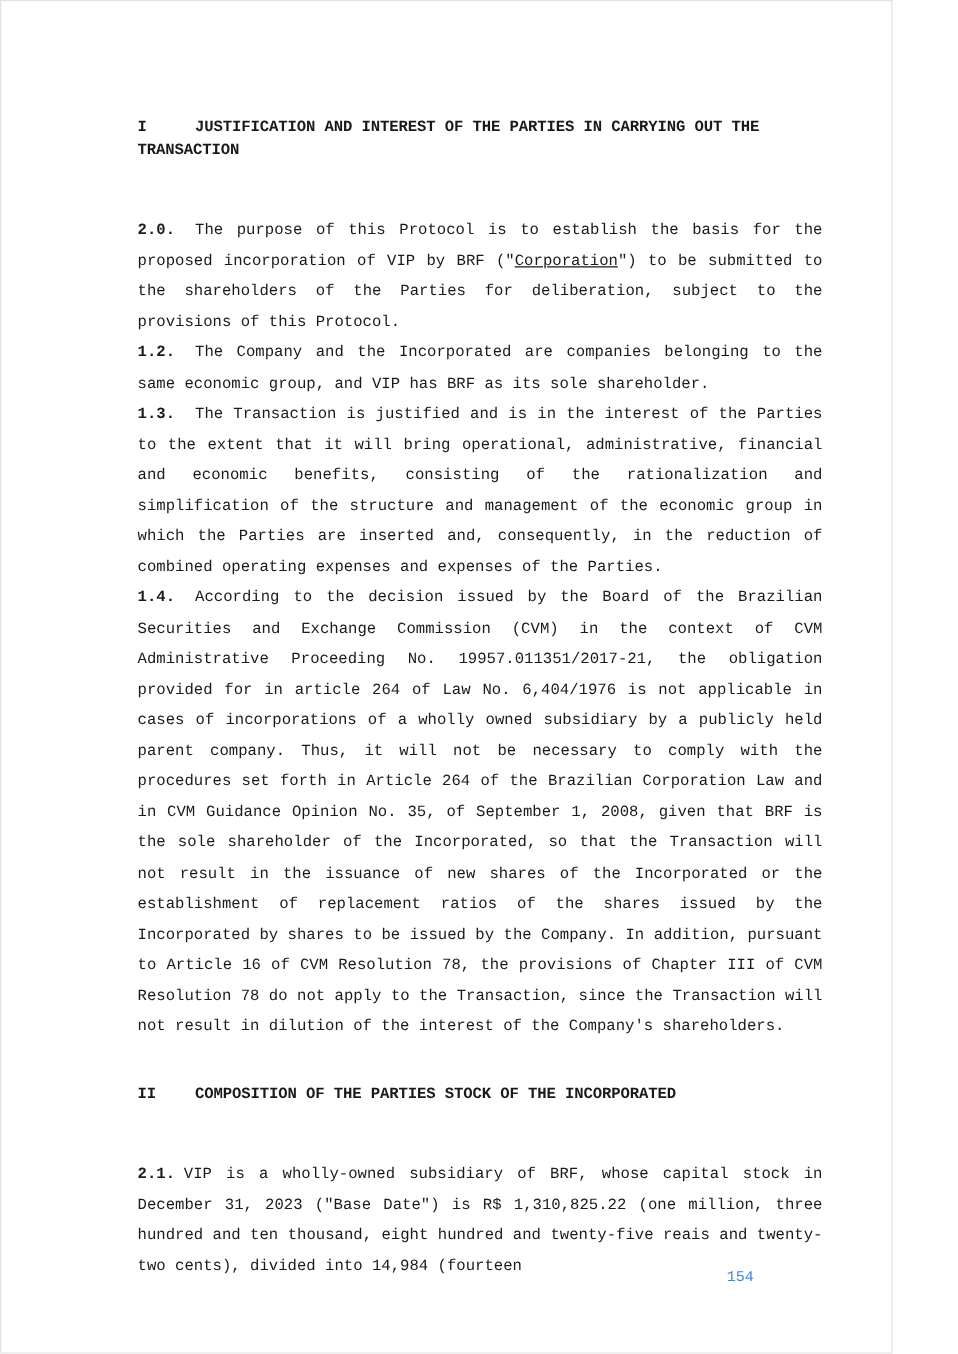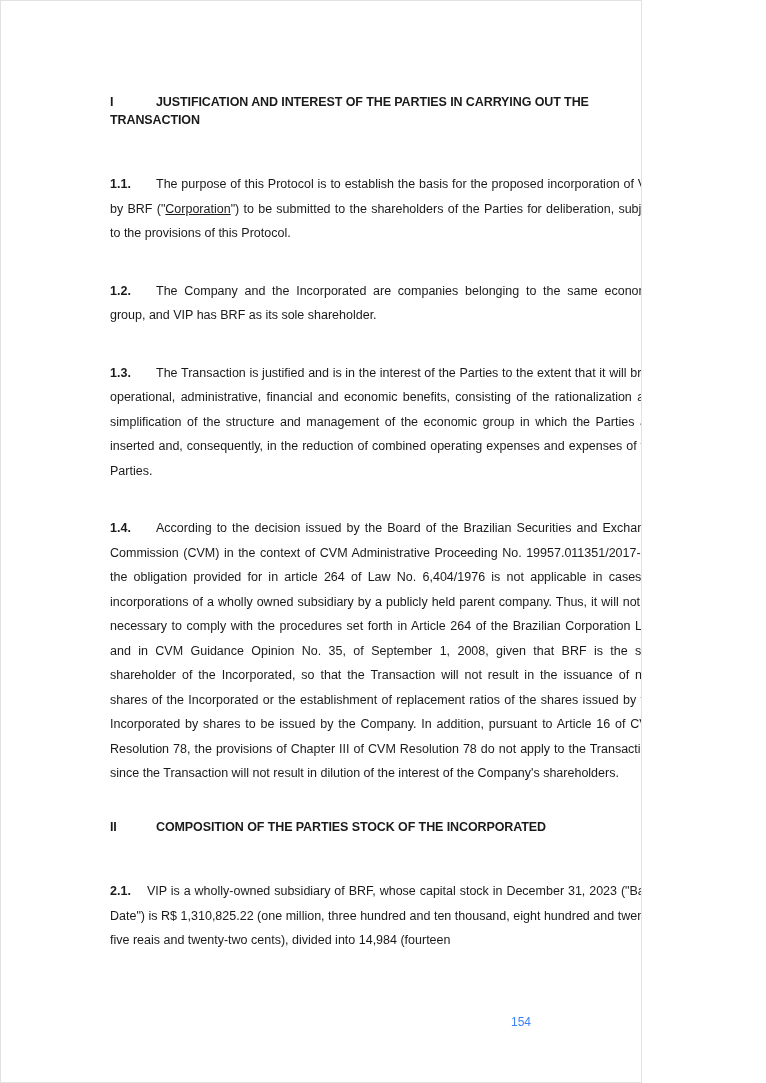--- a/index.html
+++ b/index.html
@@ -2,26 +2,26 @@
 <html><head>
 <meta charset="utf-8">
 <style>
   html, body {
     margin: 0;
     padding: 0;
     background: #ffffff;
   }
   .page {
     position: relative;
-    width: 642px;
+    width: 714px;
     height: 1083px;
     background: #ffffff;
     box-sizing: border-box;
     border: 1px solid #e2e2e2;
-    font-family: Liberation Sans, sans-serif;
+    font-family: Liberation Mono, monospace;
     color: #1a1a1a;
     overflow: hidden;
   }
   .content {
     position: absolute;
     left: 109px;
     top: 93px;
     width: 548px;
   }
   .heading {
@@ -32,21 +32,20 @@
     text-align: left;
     margin-top: 33px;
   }
   .heading:first-child {
     margin-top: 0;
   }
   .para {
     font-size: 12.5px;
     line-height: 24.5px;
     text-align: justify;
-    margin-top: 33px;
   }
   .heading + .para {
     margin-top: 43px;
   }
   .num {
     display: inline-block;
     width: 46px;
     font-weight: bold;
   }
   .num.tight {
@@ -62,21 +61,21 @@
     font-size: 12px;
     color: #3b82f6;
   }
 </style>
 </head>
 <body>
 
 <div class="page">
   <div class="content">
       <div class="heading"><span class="num">I</span><span>JUSTIFICATION AND INTEREST OF THE PARTIES IN CARRYING OUT THE TRANSACTION</span></div>
-      <div class="para"><span class="num">1.1.</span><span>The purpose of this Protocol is to establish the basis for the proposed incorporation of VIP by BRF ("</span><span class="u">Corporation</span><span>") to be submitted to the shareholders of the Parties for deliberation, subject to the provisions of this Protocol.</span></div>
+      <div class="para"><span class="num">2.0.</span><span>The purpose of this Protocol is to establish the basis for the proposed incorporation of VIP by BRF ("</span><span class="u">Corporation</span><span>") to be submitted to the shareholders of the Parties for deliberation, subject to the provisions of this Protocol.</span></div>
       <div class="para"><span class="num">1.2.</span><span>The Company and the Incorporated are companies belonging to the same economic group, and VIP has BRF as its sole shareholder.</span></div>
       <div class="para"><span class="num">1.3.</span><span>The Transaction is justified and is in the interest of the Parties to the extent that it will bring operational, administrative, financial and economic benefits, consisting of the rationalization and simplification of the structure and management of the economic group in which the Parties are inserted and, consequently, in the reduction of combined operating expenses and expenses of the Parties.</span></div>
       <div class="para"><span class="num">1.4.</span><span>According to the decision issued by the Board of the Brazilian Securities and Exchange Commission (CVM) in the context of CVM Administrative Proceeding No. 19957.011351/2017-21, the obligation provided for in article 264 of Law No. 6,404/1976 is not applicable in cases of incorporations of a wholly owned subsidiary by a publicly held parent company. Thus, it will not be necessary to comply with the procedures set forth in Article 264 of the Brazilian Corporation Law and in CVM Guidance Opinion No. 35, of September 1, 2008, given that BRF is the sole shareholder of the Incorporated, so that the Transaction will not result in the issuance of new shares of the Incorporated or the establishment of replacement ratios of the shares issued by the Incorporated by shares to be issued by the Company. In addition, pursuant to Article 16 of CVM Resolution 78, the provisions of Chapter III of CVM Resolution 78 do not apply to the Transaction, since the Transaction will not result in dilution of the interest of the Company's shareholders.</span></div>
       <div class="heading"><span class="num">II</span><span>COMPOSITION OF THE PARTIES STOCK OF THE INCORPORATED</span></div>
       <div class="para"><span class="num tight">2.1.</span><span>VIP is a wholly-owned subsidiary of BRF, whose capital stock in December 31, 2023 ("Base Date") is R$ 1,310,825.22 (one million, three hundred and ten thousand, eight hundred and twenty-five reais and twenty-two cents), divided into 14,984 (fourteen</span></div>
     </div>
   <div class="page-number">154</div>
 </div>
 
 </body></html>

